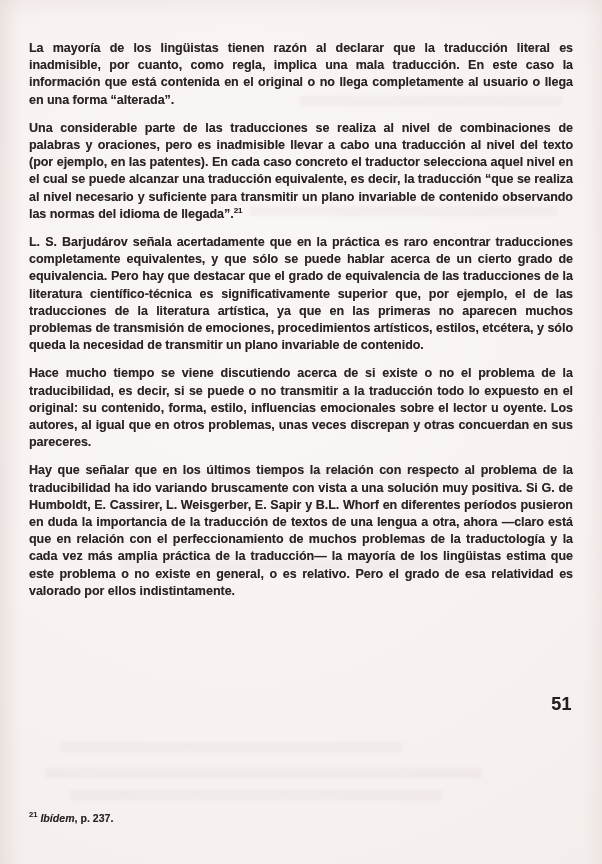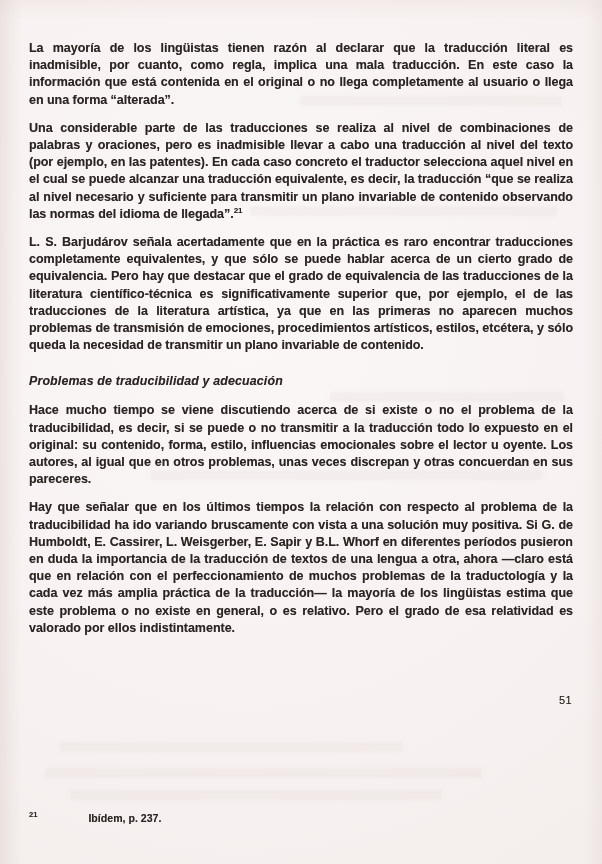--- a/index.html
+++ b/index.html
@@ -81,22 +81,22 @@
     font-weight: 700;
     vertical-align: super;
     line-height: 0;
   }
 
   #page-number {
     position: absolute;
     right: 30px;
     top: 694px;
     z-index: 4;
-    font-size: 11px;
-    font-weight: 400;
+    font-size: 18px;
+    font-weight: 700;
     color: #231f1d;
     letter-spacing: 0.4px;
   }
 
   #footnote {
     position: absolute;
     left: 29px;
     top: 811px;
     z-index: 4;
     font-size: 10.6px;
@@ -104,21 +104,21 @@
     color: #2b2624;
     font-weight: 600;
   }
   #footnote .fn-marker {
     font-size: 7.6px;
     font-weight: 700;
     vertical-align: super;
     line-height: 0;
   }
   #footnote .fn-ibidem {
-    margin-left: 48px;
+    font-style: italic;
   }
 
   
   .inky {
     text-shadow: 0 0 0.35px rgba(60,50,48,0.45);
   }
 </style>
 </head>
 <body>
 
@@ -135,21 +135,20 @@
   <div class="showthrough" style="top:790px; left:70px;  right:160px;"></div>
 
   <div id="content">
 
     <p class="para inky">La mayoría de los lingüistas tienen razón al declarar que la traducción literal es inadmisible, por cuanto, como regla, implica una mala traducción. En este caso la información que está contenida en el original o no llega completamente al usuario o llega en una forma “alterada”.</p>
 
     <p class="para inky"><span>Una considerable parte de las traducciones se realiza al nivel de combinaciones de palabras y oraciones, pero es inadmisible llevar a cabo una traducción al nivel del texto (por ejemplo, en las patentes). En cada caso concreto el traductor selecciona aquel nivel en el cual se puede alcanzar una traducción equivalente, es decir, la traducción “que se realiza al nivel necesario y suficiente para transmitir un plano invariable de contenido observando las normas del idioma de llegada”.</span><sup class="fnref">21</sup></p>
 
     <p class="para inky">L. S. Barjudárov señala acertadamente que en la práctica es raro encontrar traducciones completamente equivalentes, y que sólo se puede hablar acerca de un cierto grado de equivalencia. Pero hay que destacar que el grado de equivalencia de las traducciones de la literatura científico-técnica es significativamente superior que, por ejemplo, el de las traducciones de la literatura artística, ya que en las primeras no aparecen muchos problemas de transmisión de emociones, procedimientos artísticos, estilos, etcétera, y sólo queda la necesidad de transmitir un plano invariable de contenido.</p>
 
-    <h2 class="subhead inky">Problemas de traducibilidad y adecuación</h2>
 
 
     <p class="para inky">Hace mucho tiempo se viene discutiendo acerca de si existe o no el problema de la traducibilidad, es decir, si se puede o no transmitir a la traducción todo lo expuesto en el original: su contenido, forma, estilo, influencias emocionales sobre el lector u oyente. Los autores, al igual que en otros problemas, unas veces discrepan y otras concuerdan en sus pareceres.</p>
 
     <p class="para inky">Hay que señalar que en los últimos tiempos la relación con respecto al problema de la traducibilidad ha ido variando bruscamente con vista a una solución muy positiva. Si G. de Humboldt, E. Cassirer, L. Weisgerber, E. Sapir y B.L. Whorf en diferentes períodos pusieron en duda la importancia de la traducción de textos de una lengua a otra, ahora —claro está que en relación con el perfeccionamiento de muchos problemas de la traductología y la cada vez más amplia práctica de la traducción— la mayoría de los lingüistas estima que este problema o no existe en general, o es relativo. Pero el grado de esa relatividad es valorado por ellos indistintamente.</p>
 
   </div>
 
   <div id="page-number" class="inky">51</div>
 

